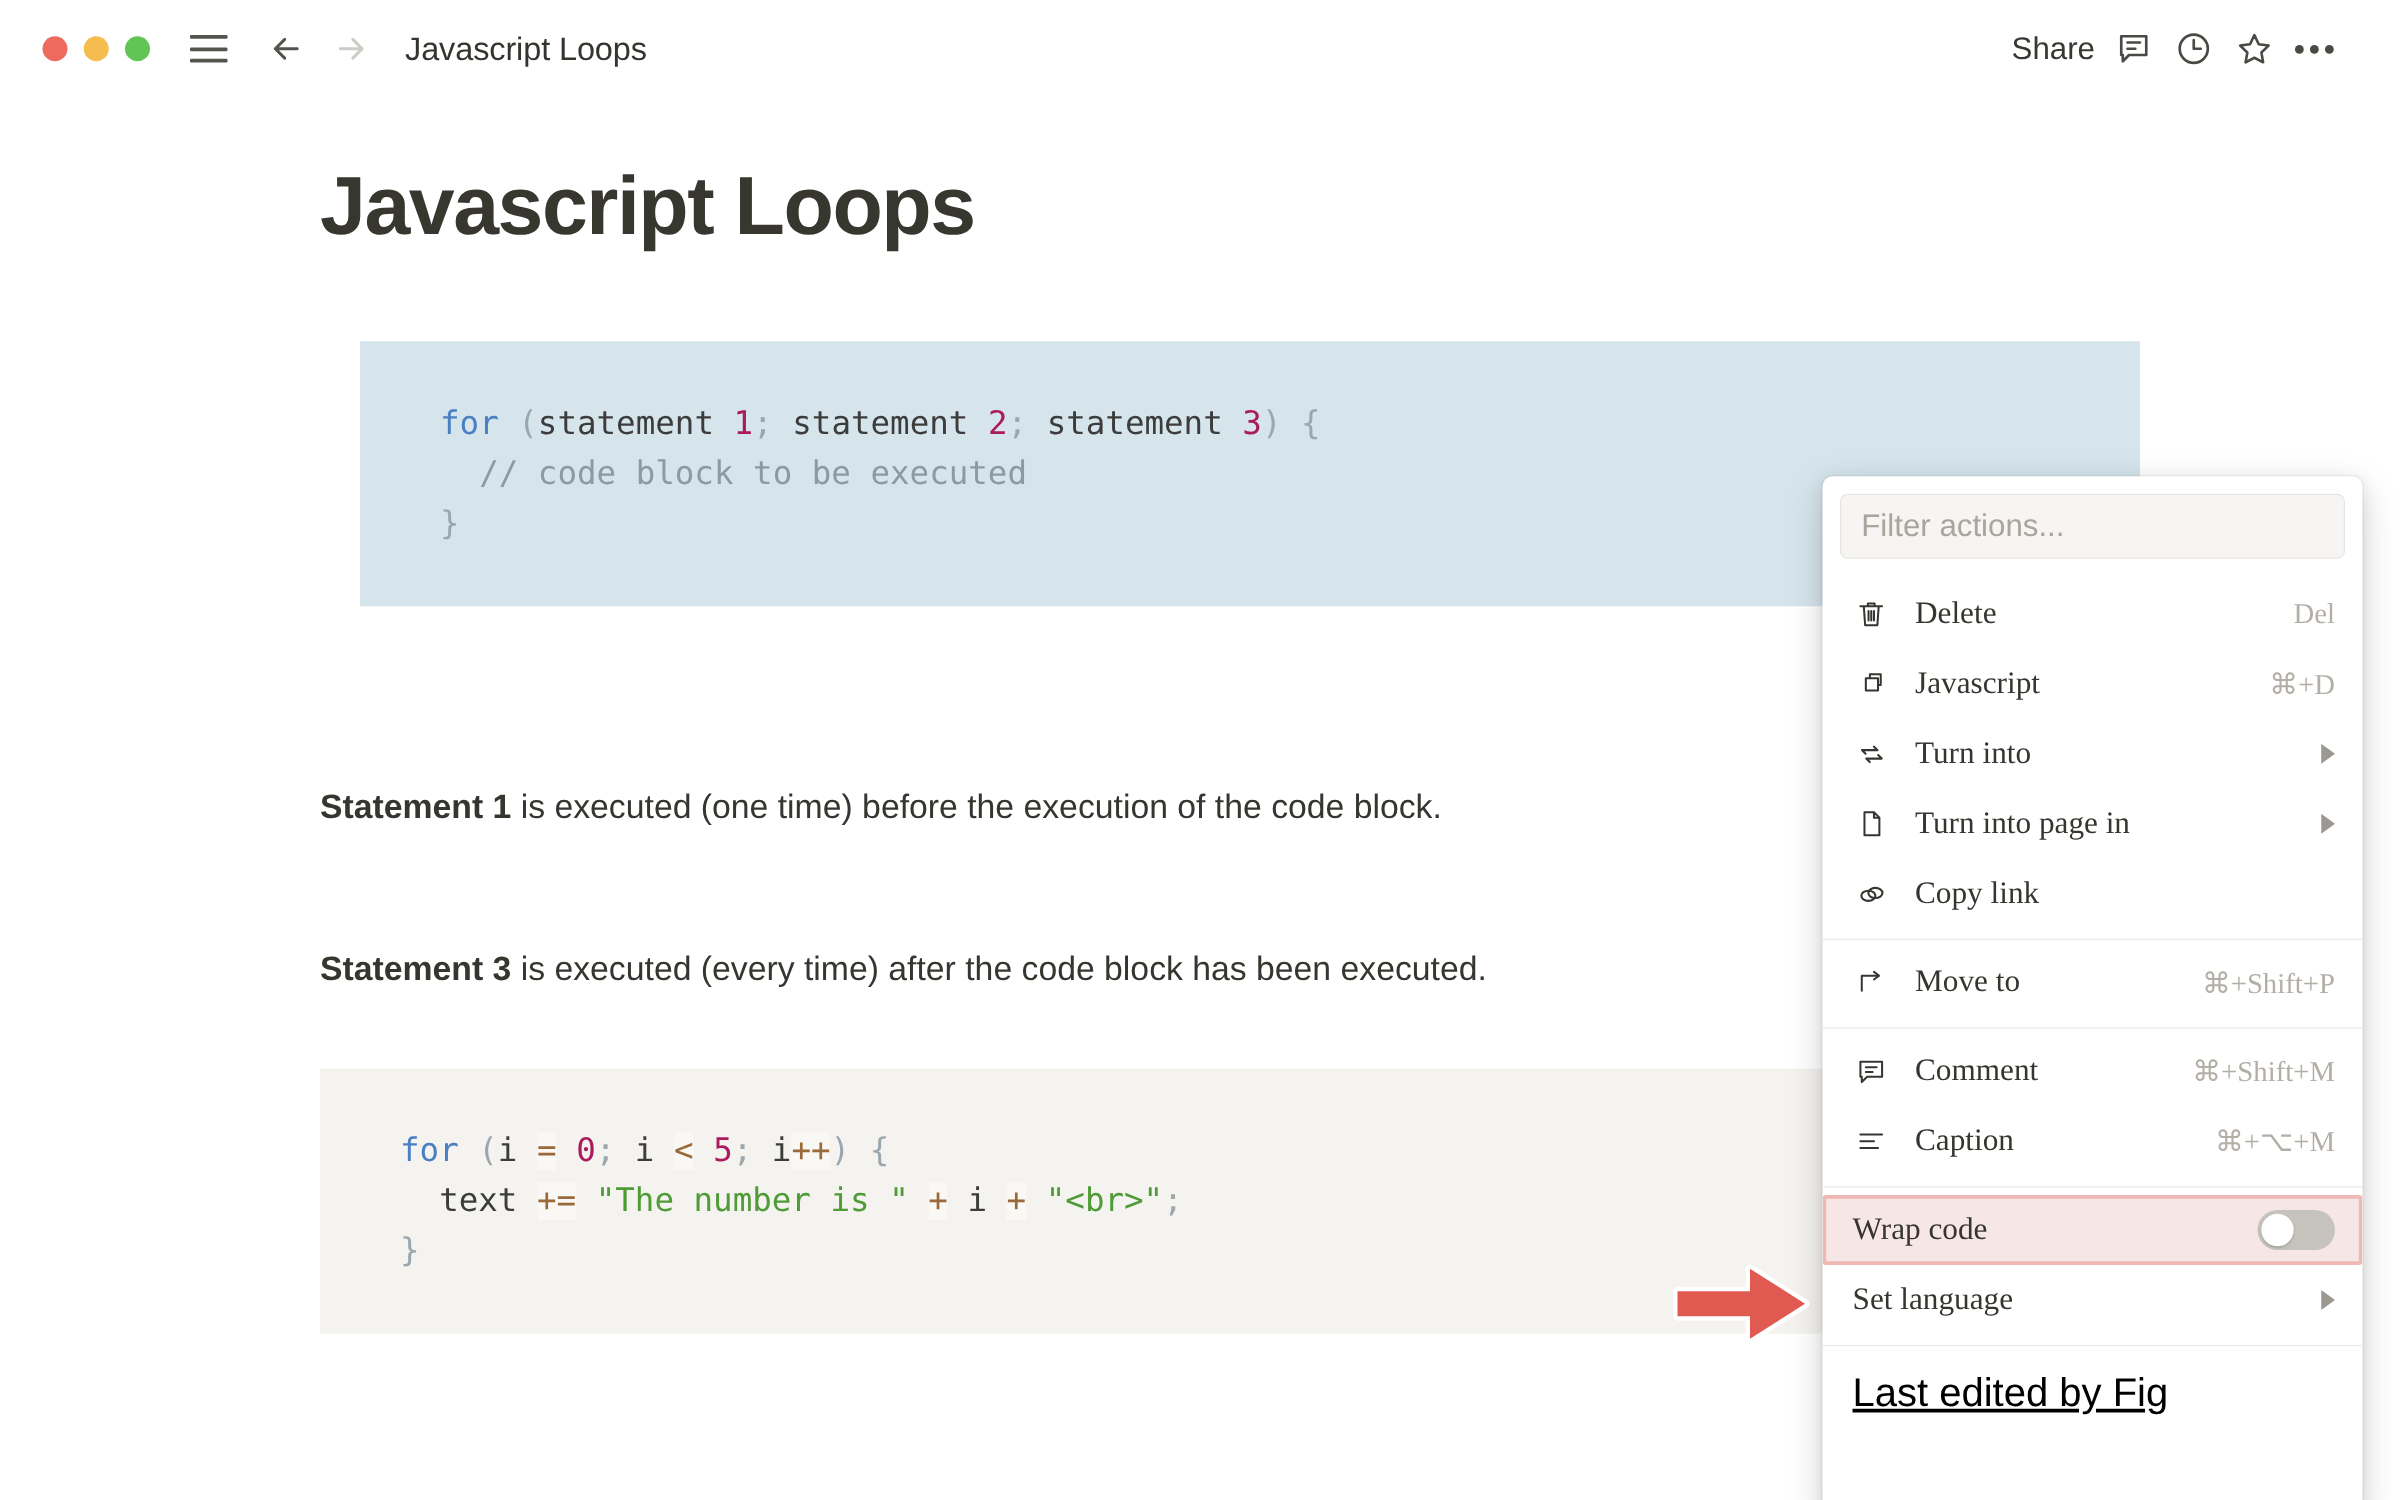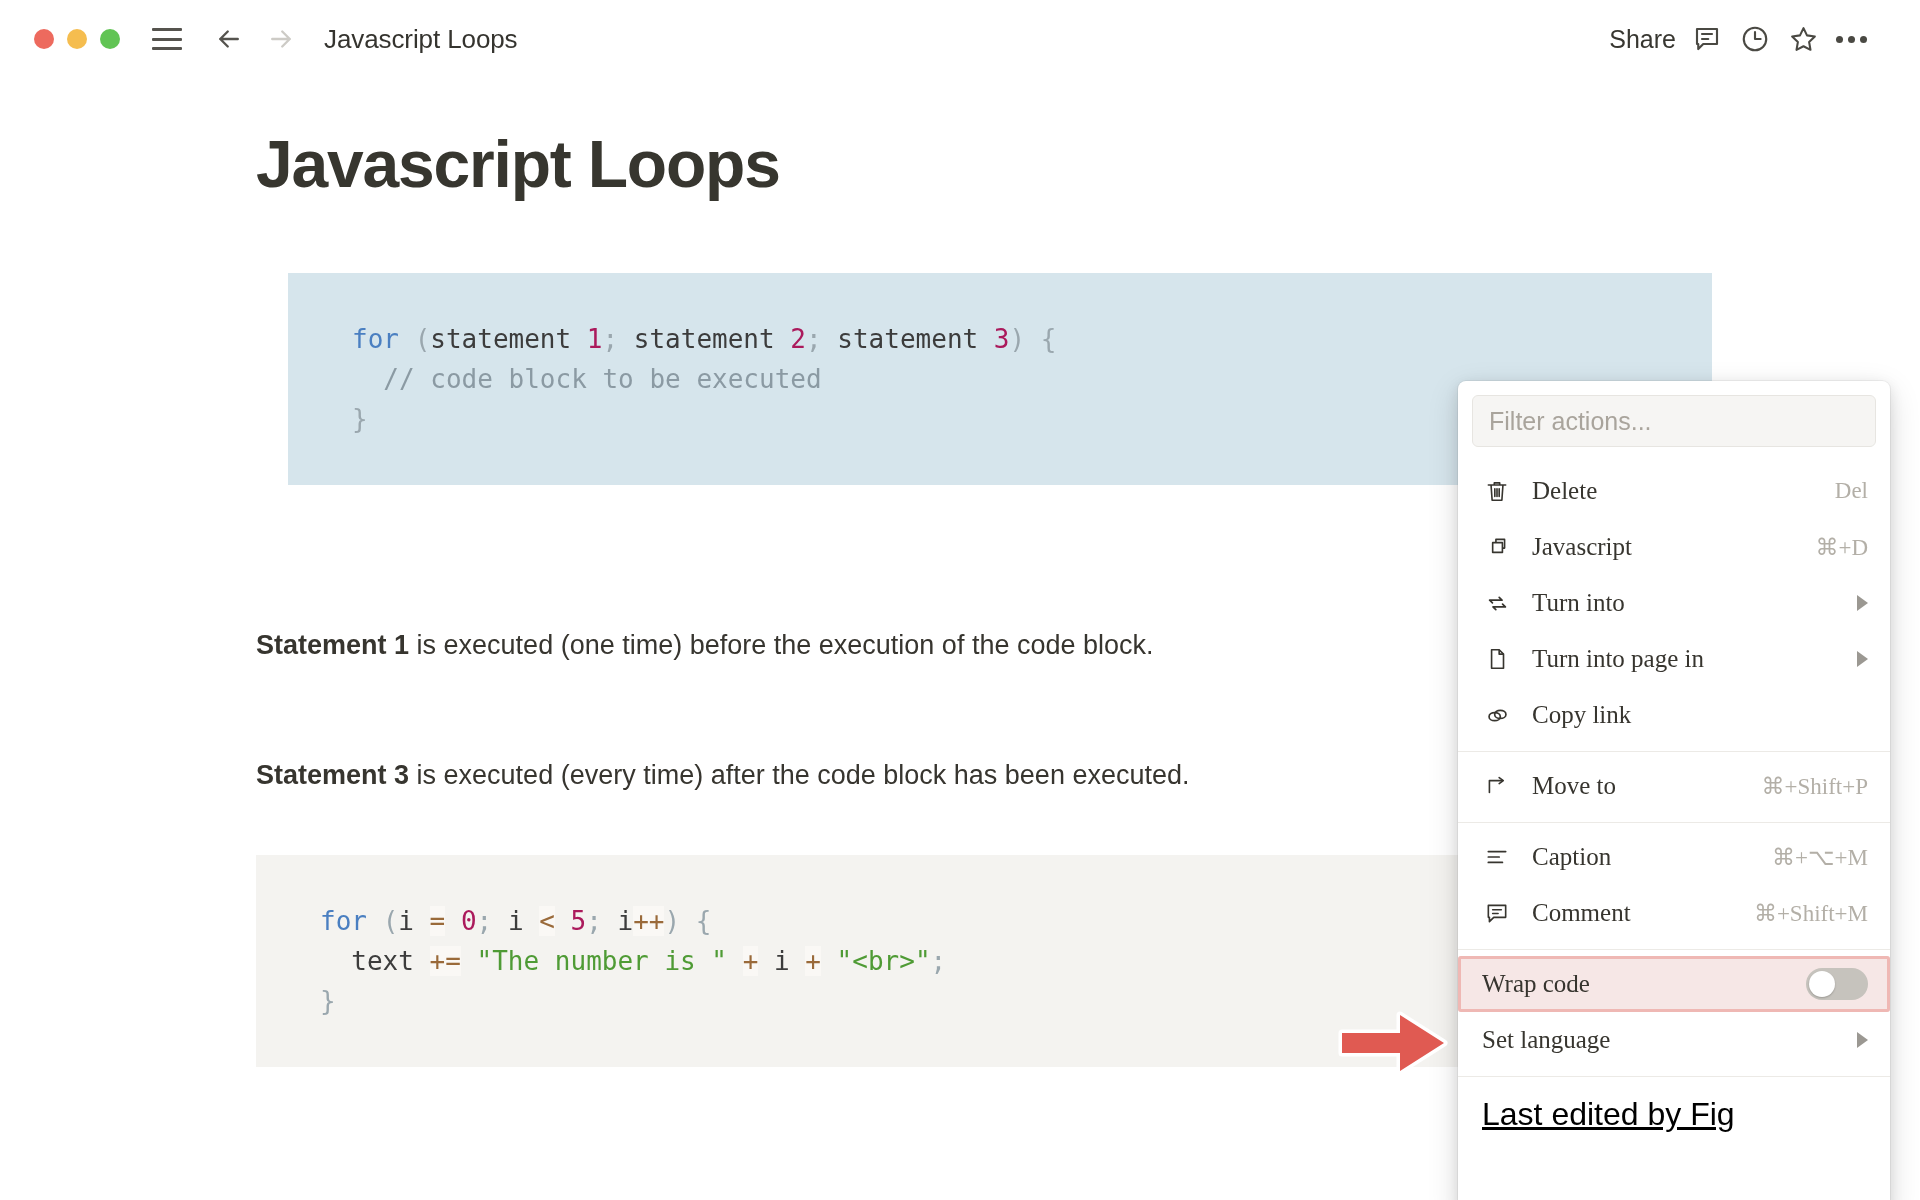--- a/index.html
+++ b/index.html
@@ -367,37 +367,37 @@
           <span class="ctx-label">Move to</span>
           <span class="ctx-shortcut">⌘+Shift+P</span>
         </div>
       </div>
 
       <div class="ctx-divider"></div>
 
       <div class="ctx-group">
         <div class="ctx-item">
           <span class="ctx-ico">
-            <svg width="26" height="26" viewBox="0 0 24 24" fill="none" stroke="#37352f" stroke-width="1.6" stroke-linecap="round">
-              <path d="M4 7h16M4 12h10M4 17h13"></path>
-            </svg>
-          </span>
-          <span class="ctx-label">Caption</span>
-          <span class="ctx-shortcut">⌘+⌥+M</span>
-        </div>
-
-        <div class="ctx-item">
-          <span class="ctx-ico">
             <svg width="26" height="26" viewBox="0 0 24 24" fill="none" stroke="#37352f" stroke-width="1.5" stroke-linecap="round" stroke-linejoin="round">
               <path d="M4 5h16v11H9l-4 4v-4H4z"></path>
               <path d="M8 9h8M8 12.5h5"></path>
             </svg>
           </span>
           <span class="ctx-label">Comment</span>
           <span class="ctx-shortcut">⌘+Shift+M</span>
+        </div>
+
+        <div class="ctx-item">
+          <span class="ctx-ico">
+            <svg width="26" height="26" viewBox="0 0 24 24" fill="none" stroke="#37352f" stroke-width="1.6" stroke-linecap="round">
+              <path d="M4 7h16M4 12h10M4 17h13"></path>
+            </svg>
+          </span>
+          <span class="ctx-label">Caption</span>
+          <span class="ctx-shortcut">⌘+⌥+M</span>
         </div>
       </div>
 
       <div class="ctx-divider"></div>
 
       <div class="ctx-group">
         <div class="ctx-item noicon highlight">
           <span class="ctx-label">Wrap code</span>
           <span class="toggle">
             <span class="knob"></span>

